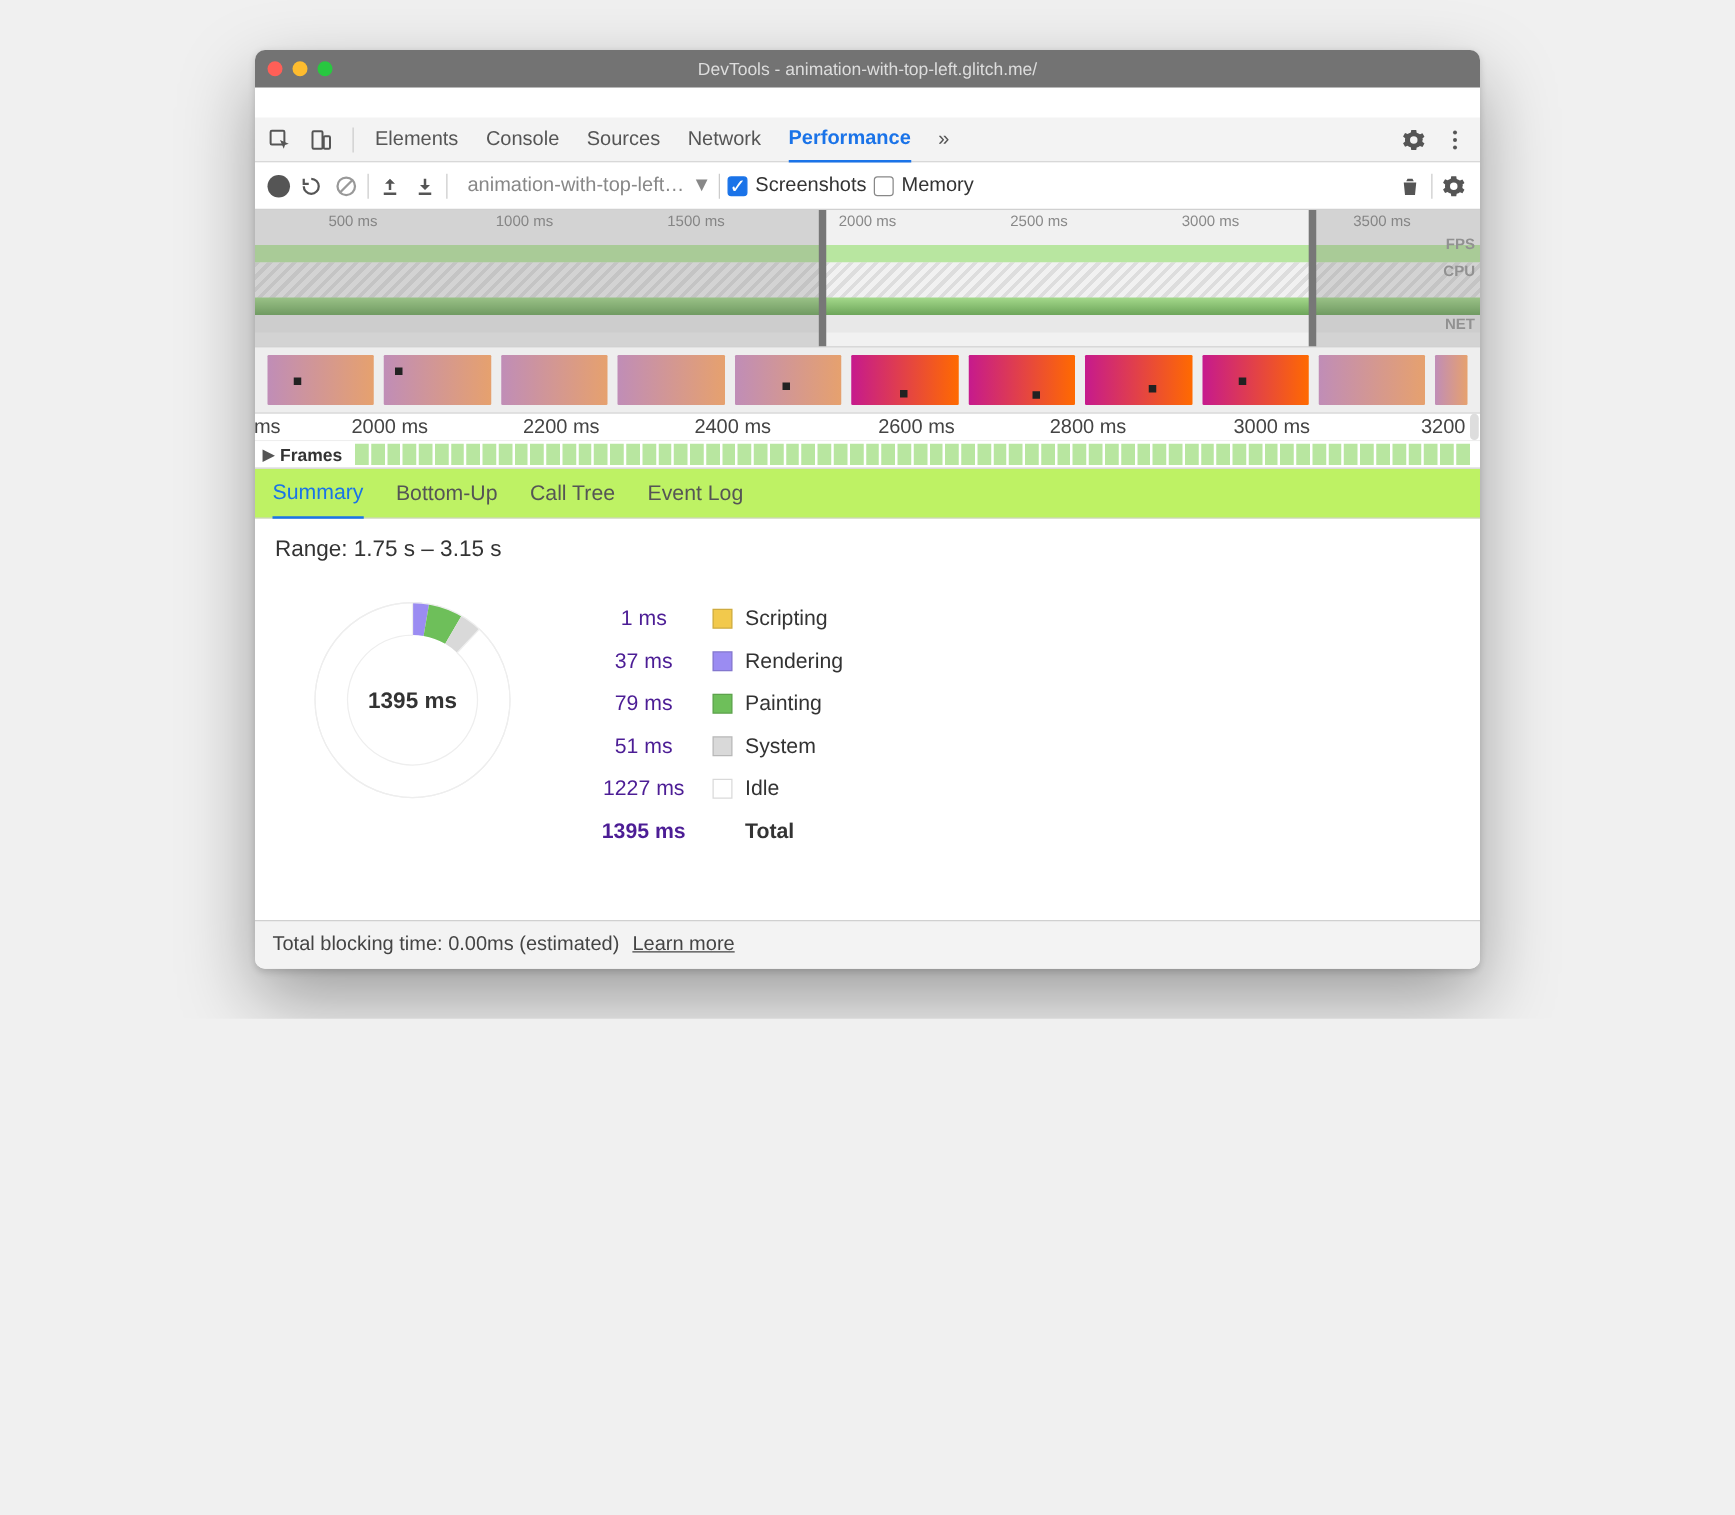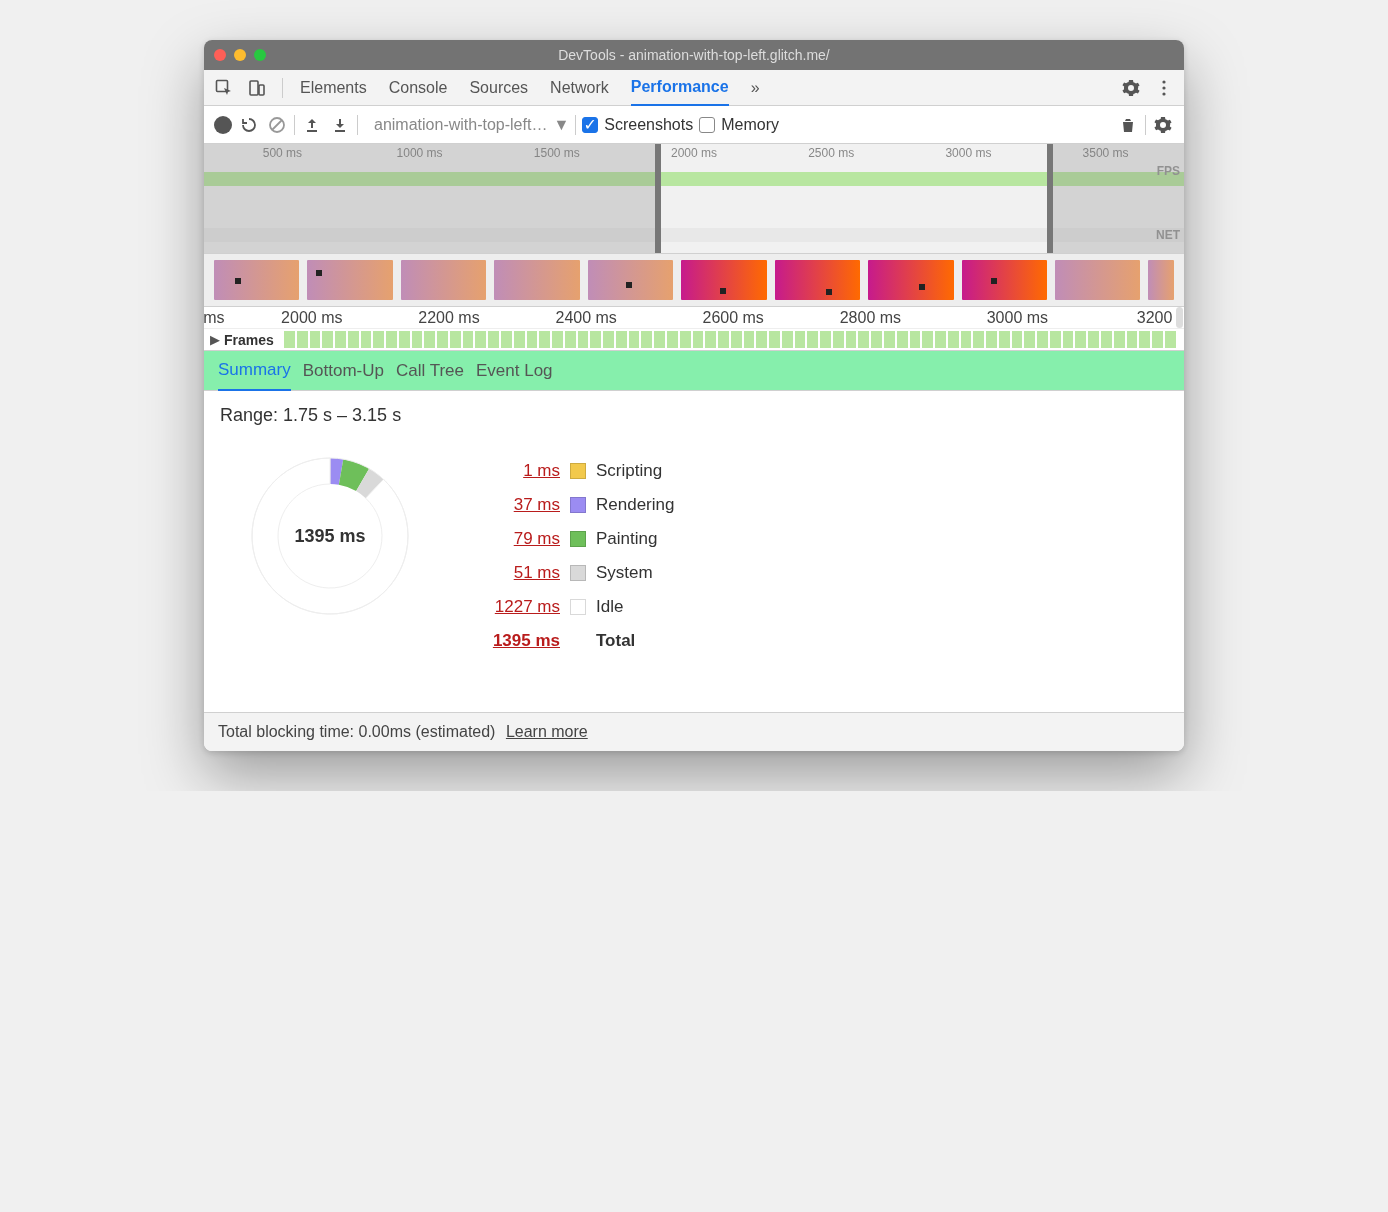--- a/index.html
+++ b/index.html
@@ -35,20 +35,21 @@
   .dot.green { background: #28c840; }
   .title {
     position: absolute; left: 0; right: 0; text-align: center;
     color: #ddd; font-size: 14px; pointer-events: none;
   }
   .devtools-tabs {
     display: flex; align-items: center; height: 36px;
     border-bottom: 1px solid #d0d0d0;
     padding: 0 6px; gap: 5px;
     background: #f3f3f3;
+    margin-top: 24px;
   }
   .devtools-tabs .icon-btn { width: 28px; height: 28px; display:flex; align-items:center; justify-content:center; color:#555; cursor:pointer; }
   .devtools-tabs .sep { width: 1px; height: 20px; background: #ccc; margin: 0 6px; }
   .tabs-row { display:flex; gap: 22px; margin-left: 6px;}
   .tab { color:#555; font-size: 16px; height:36px; display:flex; align-items:center; cursor:pointer;}
   .tab.active { color:#1a73e8; border-bottom: 2px solid #1a73e8; font-weight: bold; }
   .spacer { flex:1; }
   .perf-toolbar {
     display:flex; align-items:center; height: 38px; padding: 0 10px; gap: 6px;
     border-bottom: 1px solid #d0d0d0; background:#fff;
@@ -82,32 +83,32 @@
   .thumb .sq { position:absolute; width:6px; height:6px; background:#222; }
   
   .detail-ruler { position:relative; height:22px; background:#fff; font-size:16px; color:#444; border-bottom:1px solid #eee;text-align:center;}
   .detail-ruler span{ position:absolute; top:2px; transform:translateX(-50%);}
   .frames-row { display:flex; align-items:center; height:22px; background:#fff; border-bottom:1px solid #d0d0d0; position:relative;}
   .frames-row .toggle{ margin-left:6px; cursor:pointer; color:#555; font-size:13px;}
   .frames-row .label{ margin-left:4px; font-size:14px; color:#333; font-weight:700;}
   .frames-row .bars { position:absolute; left:80px; right:8px; top:2px; bottom:2px; display:flex; gap:2px;}
   .frames-row .bars div{ flex:1; background:#b8e6a0;}
   
-  .result-tabs { display:flex; gap:12px; height:40px; align-items:center; padding:0 14px; border-bottom:1px solid #d0d0d0; background:#86efac;}
+  .result-tabs { display:flex; gap:26px; height:40px; align-items:center; padding:0 14px; border-bottom:1px solid #d0d0d0; background:#bef264;}
   .result-tabs .rtab{ color:#555; font-size:17px; height:40px; display:flex; align-items:center; cursor:pointer;}
   .result-tabs .rtab.active{ color:#1a73e8; border-bottom:2px solid #1a73e8;}
   .summary { padding: 14px 16px; background:#fff;}
   .range { font-size:18px; color:#333; margin-bottom:20px;}
   .summary-body { display:flex; gap:50px; align-items:flex-start; padding-left:20px;}
   .donut { position:relative; width:180px; height:180px;}
   .donut svg { transform: rotate(-90deg);}
   .donut .center { position:absolute; inset:0; display:flex; align-items:center; justify-content:center; font-weight:700; font-size:18px;}
   .legend { margin-top:8px;}
   .legend-row { display:flex; align-items:center; height:34px; font-size:17px;}
-  .legend-row .ms { width:90px; text-align:right; color:#b91c1c;text-decoration:underline;}
+  .legend-row .ms { width:90px; text-align:center; color:#4c1d95;}
   .legend-row.total .ms{ font-weight:700;}
   .legend-row .sw { width:16px; height:16px; margin: 0 10px; border:1px solid rgba(0,0,0,0.15);}
   .legend-row.total .sw{ border:none;}
   .legend-row .lbl { color:#333;}
   .legend-row.total .lbl{ font-weight:700;}
   .footer { background:#f3f3f3; border-top:1px solid #d0d0d0; padding:10px 14px; font-size:16px; color:#444;}
   .footer a { color:#444; text-decoration:underline; margin-left:6px; cursor:pointer;}
   .scroll-hint { position:absolute; right:1px; top:0; bottom:0; width:7px; background:#ddd; border-radius:4px;}
 </style>
 </head>
@@ -220,20 +221,24 @@
       <span style="left:22%">1000 ms</span>
       <span style="left:36%">1500 ms</span>
       <span style="left:50%">2000 ms</span>
       <span style="left:64%">2500 ms</span>
       <span style="left:78%">3000 ms</span>
       <span style="left:92%">3500 ms</span>
     </div>
     <div class="ov-fps">
       <div class="bar" style="height:14px"></div>
       <span class="ov-label" style="top:-2px">FPS</span>
+    </div>
+    <div class="ov-cpu">
+      <div class="fill"></div>
+      <span class="ov-label" style="top:0">CPU</span>
     </div>
     <div class="ov-net">
       <span class="ov-label" style="top:0">NET</span>
     </div>
     <div class="ov-region" style="left:0; width:46%"></div>
     <div class="ov-region" style="left:86%; right:0"></div>
     <div class="ov-handle" style="left:46%"></div>
     <div class="ov-handle" style="left:86%"></div>
   </div>
 

